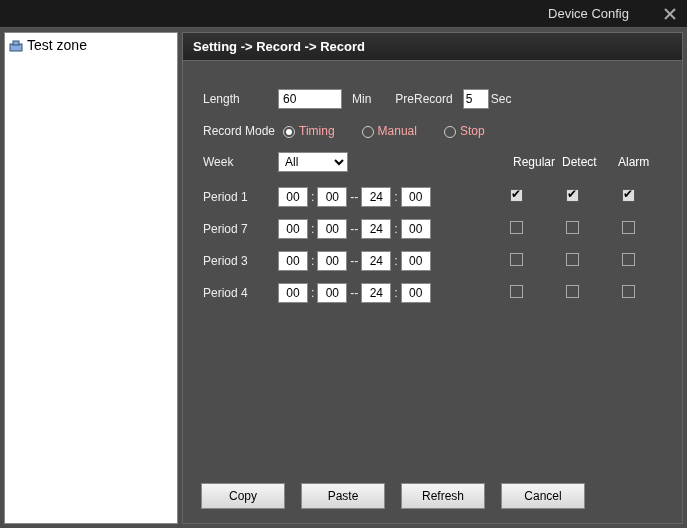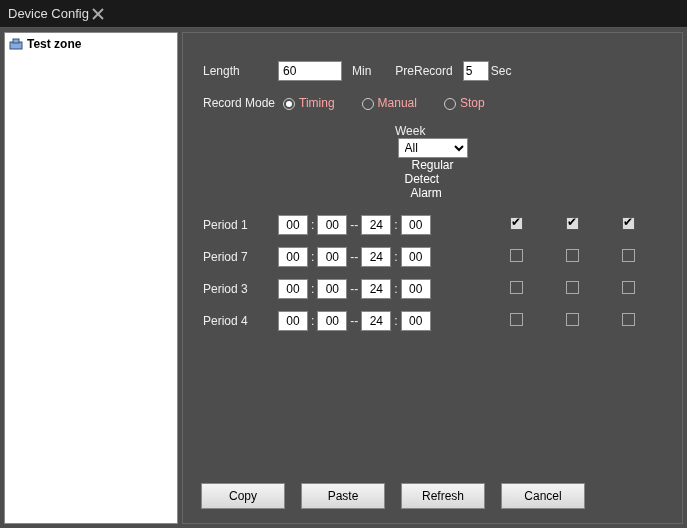--- a/index.html
+++ b/index.html
@@ -11,43 +11,43 @@
     color: #fff;
     width: 687px;
     height: 528px;
     overflow: hidden;
   }
   .titlebar {
     background: #1a1a1a;
     height: 28px;
     display: flex;
     align-items: center;
-    justify-content: flex-start;
+    justify-content: flex-end;
     padding: 0 8px;
     border-bottom: 1px solid #555;
+    gap: 32px;
   }
   .titlebar-text { color: #ddd; font-size: 13px; }
   .close-btn {
     width: 18px; height: 18px; cursor: pointer;
     display: flex; align-items: center; justify-content: center;
     color: #aaa; font-size: 18px;
   }
   .main-area {
     display: flex;
     height: calc(100% - 28px);
   }
   .tree-panel {
     width: 174px;
     background: #fff;
     border: 1px solid #888;
     margin: 4px;
     padding: 4px;
     color: #000;
-    font-size: 12px;
-    font-weight: bold;
+    font-size: 14px;
   }
   .tree-root {
     display: flex; align-items: center; margin-bottom: 4px;
   }
   .tree-child {
     display: flex; align-items: center; margin-left: 16px;
     position: relative;
   }
   .tree-child::before {
     content: ""; position: absolute; left: -10px; top: 0; height: 8px;
@@ -101,21 +101,21 @@
   .btn-row {
     display:flex; gap:16px; justify-content:flex-start;
     padding: 10px 18px 14px 18px;
   }
   .btn {
     width: 84px; height: 26px;
     background: linear-gradient(#f5f5f5,#d8d8d8);
     border: 1px solid #888;
     color:#000; font-size:12px; cursor:pointer;
   }
-  .hdr-row { display:flex; align-items:center; margin-bottom:14px;flex-direction:column;}
+  .hdr-row { display:flex; align-items:center; margin-bottom:14px;}
 </style>
 </head>
 <body>
 
 <div class="titlebar">
   <span class="titlebar-text">Device Config</span>
   <span class="close-btn">
     <svg width="16" height="16" viewBox="0 0 16 16">
         <line x1="3" y1="3" x2="13" y2="13" stroke="#aaa" stroke-width="2"></line>
         <line x1="13" y1="3" x2="3" y2="13" stroke="#aaa" stroke-width="2"></line>
@@ -130,20 +130,21 @@
         <svg width="14" height="12">
             <rect x="1" y="4" width="12" height="7" fill="#8ad" stroke="#357"></rect>
             <rect x="4" y="1" width="6" height="4" fill="#8ad" stroke="#357"></rect>
           </svg>
       </span>
       <span>Test zone</span>
     </div>
   </div>
 
   <div class="content-panel">
+    <div class="breadcrumb">Setting -&gt; Record -&gt; Record</div>
 
     <div class="form-body">
 
       <div class="row">
         <span class="lbl">Length</span>
         <input type="text" class="len-input" value="60" style="">
         <span class="lbl2">Min</span>
         <span class="lbl2" style="margin-left:14px;">PreRecord</span>
         <input type="text" class="pre-input" value="5" style="">
         <span class="lbl2" style="margin-left:2px;">Sec</span>

